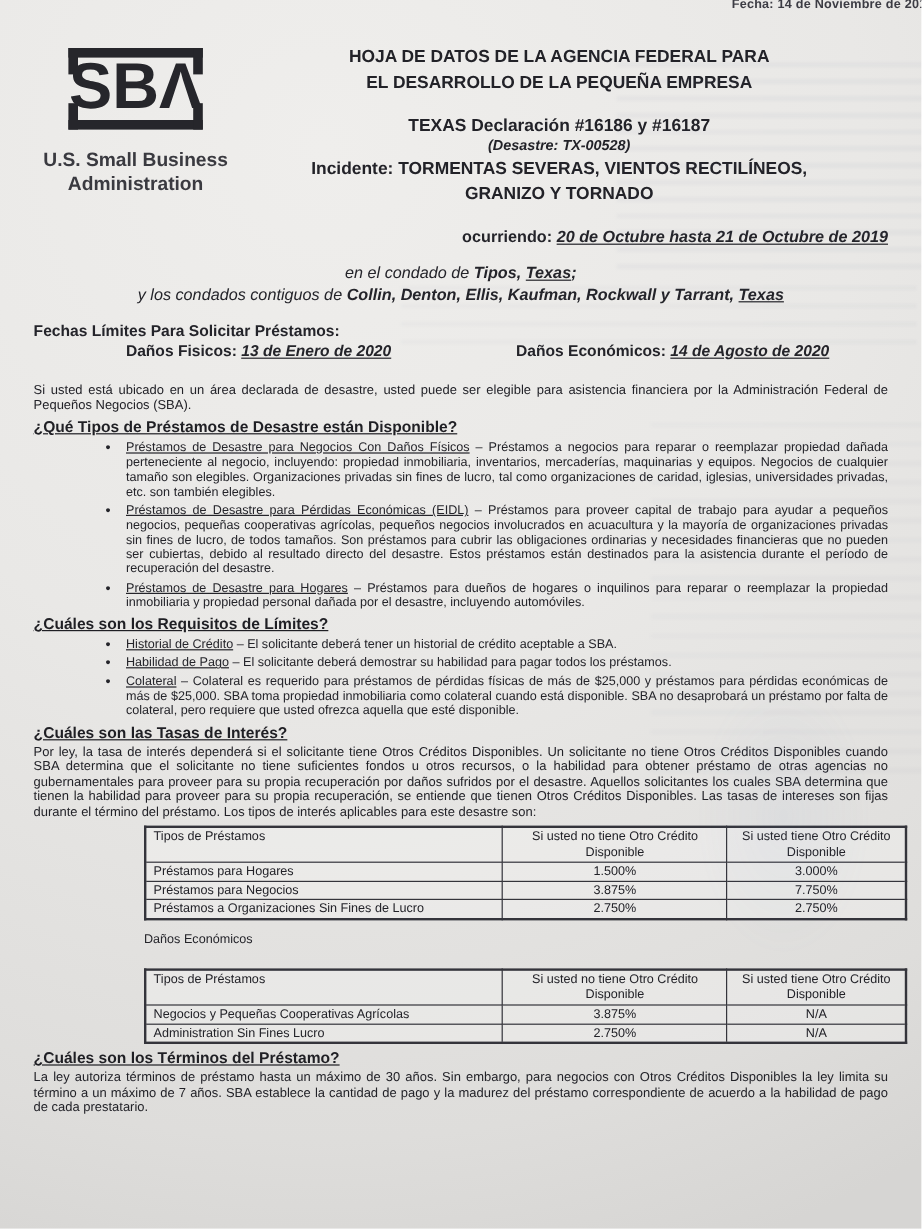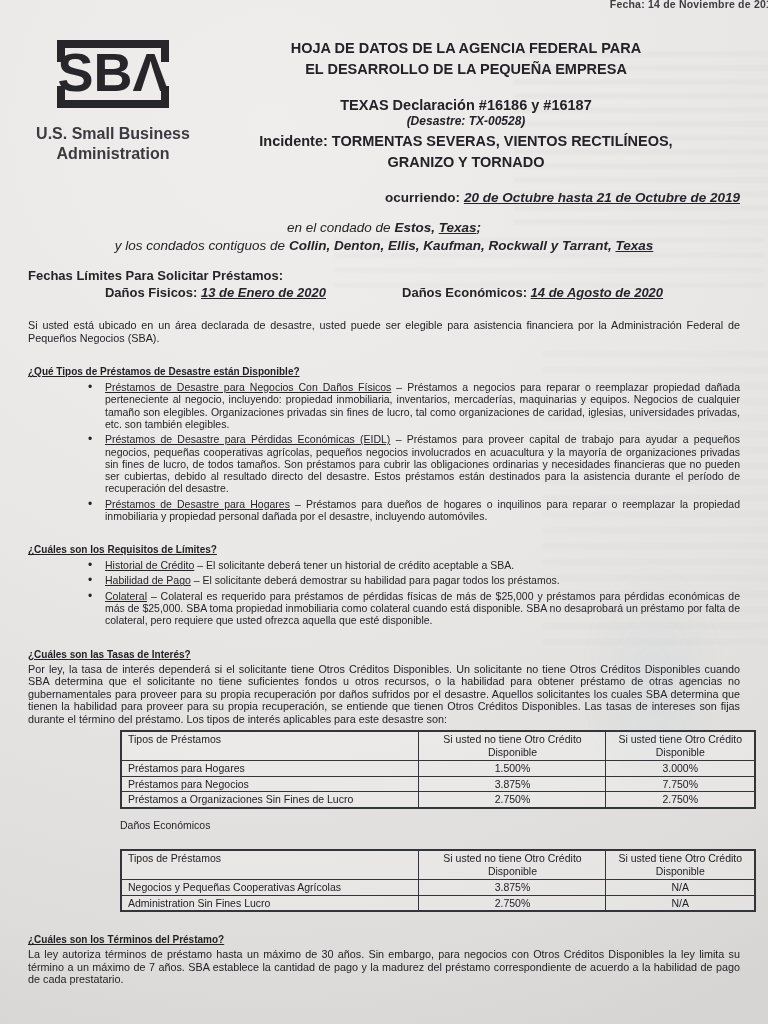--- a/index.html
+++ b/index.html
@@ -45,26 +45,26 @@
   .occur{text-align:right;margin-top:17px;font-size:13.5px;}
   .occur-label{font-weight:700;}
   .occur-date{font-weight:700;font-style:italic;text-decoration:underline;}
   .county{text-align:center;font-style:italic;font-size:13.5px;margin-top:15px;}
   .county b{font-weight:700;}
   .contig{margin-top:3px;}
   .u{text-decoration:underline;}
 
   .deadlines-title{text-align:left;font-weight:700;font-size:13px;margin-top:15px;}
   .deadline-row{display:flex;justify-content:center;gap:76px;font-size:13px;margin-top:2px;}
-  .dl-label{font-weight:700;}
+  .dl-label{font-weight:700;margin-left:28px;}
   .dl-date{font-weight:700;font-style:italic;text-decoration:underline;}
 
   .body-par{font-size:10.8px;line-height:1.16;text-align:justify;color:#222228;}
   .intro{margin-top:19px;}
-  .sec-head{font-size:10px;font-weight:700;text-decoration:underline;color:#1f1f24;margin-top:22px;}
+  .sec-head{font-size:13px;font-weight:700;text-decoration:underline;color:#1f1f24;margin-top:4px;}
   ul.bullets{list-style:none;margin:4px 0 0;padding:0 0 0 77px;}
   ul.bullets li{position:relative;font-size:10.5px;line-height:1.17;text-align:justify;margin-bottom:3px;}
   ul.bullets li::before{content:"\2022";position:absolute;left:-17px;top:-1px;font-size:12px;}
   .term{text-decoration:underline;}
 
   .tbl{border-collapse:collapse;width:636px;margin-left:92px;font-size:10.5px;color:#222228;
     border:2px solid #34343b;background:rgba(255,255,255,.25);}
   .tbl th,.tbl td{border:1px solid #34343b;padding:1px 6px;line-height:1.22;font-weight:400;}
   .tbl th{text-align:center;vertical-align:top;}
   .tbl th.c1{text-align:left;width:47%;}
@@ -114,21 +114,21 @@
     </div>
   </div>
 
   <div class="occur">
     <span class="occur-label">ocurriendo:</span>
     <span class="occur-date">20 de Octubre hasta 21 de Octubre de 2019</span>
   </div>
 
   <div class="county">
     <span>en el condado de</span>
-    <b><span>Estos,</span>
+    <b><span>Tipos,</span>
     <span class="u">Texas</span><span>;</span></b>
   </div>
   <div class="county contig">
     <span>y los condados contiguos de</span>
     <b><span>Collin, Denton, Ellis, Kaufman, Rockwall y Tarrant,</span>
     <span class="u">Texas</span></b>
   </div>
 
   <div class="deadlines-title">Fechas Límites Para Solicitar Préstamos:</div>
   <div class="deadline-row">

